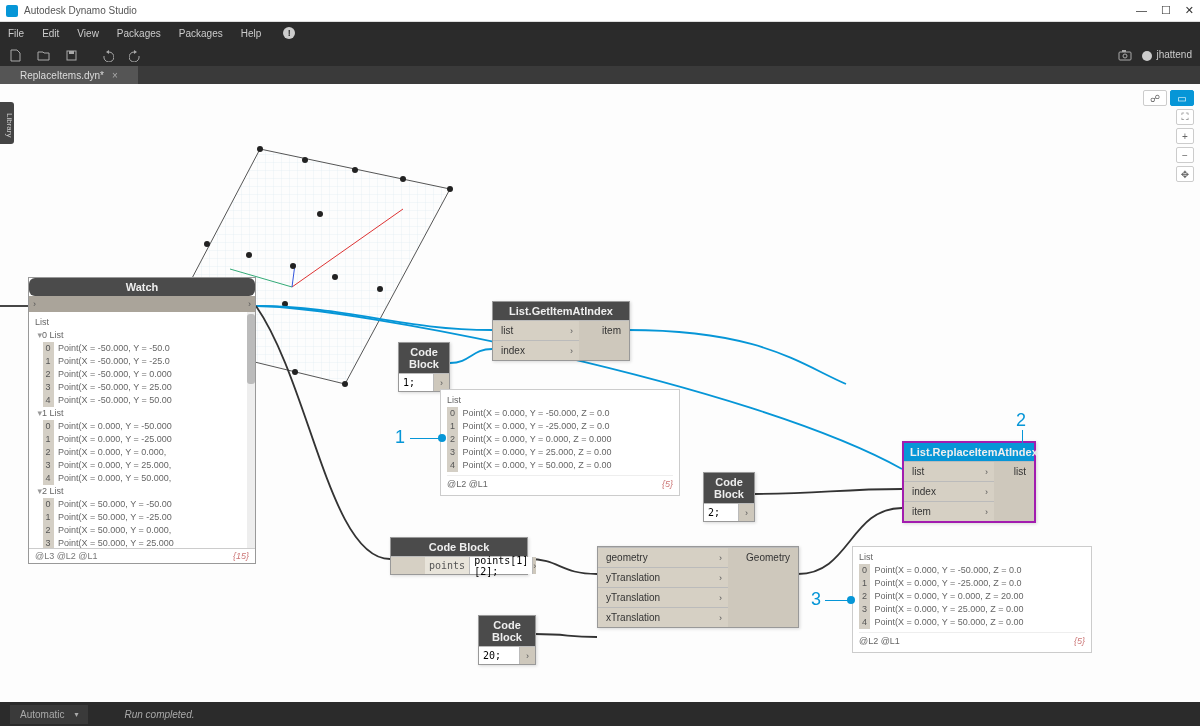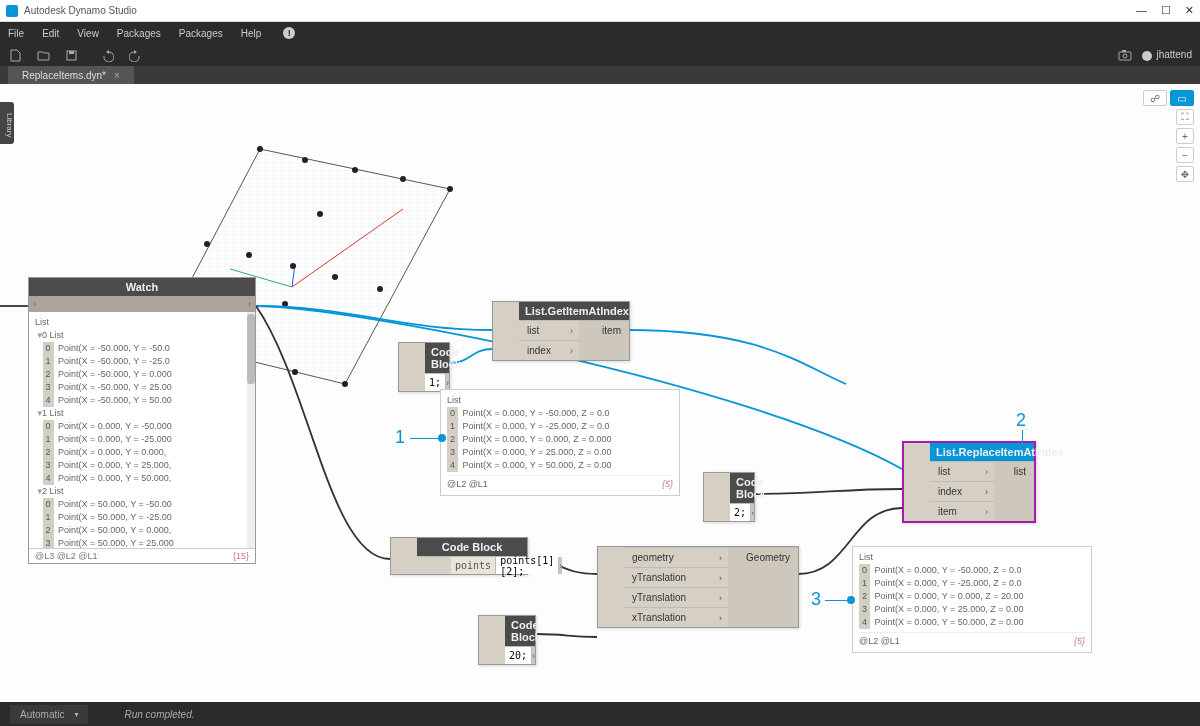--- a/index.html
+++ b/index.html
@@ -17,21 +17,21 @@
 
 
 .toolbar { height: 22px; background: #2b2b2b; display: flex; align-items: center; padding: 0 8px; gap: 14px; }
 .toolbar .tb-icon { width: 14px; height: 14px; color: #aaa; display: flex; align-items: center; justify-content: center; }
 .toolbar .right { margin-left: auto; display: flex; align-items: center; gap: 10px; }
 .toolbar .user { font-size: 10px; color: #ccc; }
 .toolbar .user-dot { width:10px;height:10px;border-radius:50%;background:#ccc;display:inline-block;margin-right:4px;vertical-align:middle;}
 
 
 .tabbar { height: 18px; background: #3a3a3a; display: flex; align-items: center; font-size: 10px; }
-.tabbar .tab { background: #555; color: #ddd; padding: 2px 14px; display: flex; align-items: center; gap: 8px; height: 100%; margin-left: 8px;}
+.tabbar .tab { background: #555; color: #ddd; padding: 2px 20px; display: flex; align-items: center; gap: 8px; height: 100%;}
 .tabbar .tab .close { color: #aaa; }
 
 
 .canvas { position: relative; width: 100%; height: 618px; background: #fdfdfd; overflow: hidden; }
 
 
 .library-tab { position: absolute; left: 0; top: 18px; width: 14px; height: 42px; background: #444; color: #ccc; font-size: 8px; writing-mode: vertical-rl; text-align: center; padding-top: 4px; border-radius: 0 3px 3px 0;}
 
 
 .vp-controls { position: absolute; right: 6px; top: 6px; display: flex; flex-direction: column; gap: 3px; align-items: flex-end; }
@@ -39,47 +39,47 @@
 .vp-btn { width: 18px; height: 16px; background: #fff; border: 1px solid #ccc; border-radius: 2px; font-size: 10px; display: flex; align-items: center; justify-content: center; color: #666; }
 .vp-btn.blue { background:#0696d7; color:#fff; border-color:#0696d7;}
 
 
 .statusbar { position: absolute; bottom: 0; left: 0; right: 0; height: 24px; background: #2b2b2b; display: flex; align-items: center; padding: 8px 10px; font-size: 10px; color: #aaa; gap: 10px;}
 .statusbar .auto { background: #3a3a3a; padding: 4px 10px; display:flex; align-items:center; gap:10px;}
 .statusbar .caret-down { font-size:8px;}
 .statusbar .msg { font-style: italic; margin-left: 26px;}
 
 
-.node { position: absolute; background: #d6d0c4; border: 1px solid #999; font-size: 10px; box-shadow: 1px 1px 3px rgba(0,0,0,.15); padding-left: 26px; }
+.node { position: absolute; background: #d6d0c4; border: 1px solid #999; font-size: 10px; box-shadow: 1px 1px 3px rgba(0,0,0,.15); }
 .node.selected { border: 2px solid #a21caf; }
 .node-header { background: #4b4b4b; color: #eee; font-size: 11px; font-weight: bold; text-align: center; padding: 3px 6px; }
 .node-body { display: flex; }
 .inputs, .outputs { display: flex; flex-direction: column; }
 .port-row { display: flex; align-items: center; height: 20px; border-top: 1px solid #bbb; }
 .inputs .port-row { padding: 0 6px 0 8px; gap: 6px; }
 .outputs .port-row { padding: 0 8px 0 6px; gap: 6px; justify-content: flex-end; background:#cec8bc;}
 .port-label { color: #333; font-size: 10px; }
 .chevron { color: #555; font-size: 9px; margin-left:auto;}
 .out-col { background:#cec8bc; min-width:50px;}
 
 
 .codeblock .code-row { display:flex; align-items:center; border-top:1px solid #bbb; height:18px;}
 .codeblock .code-in { background:#e8e4da; padding:0 4px; font-family:monospace; font-size:10px; color:#555; height:100%; display:flex; align-items:center; border-right:1px solid #bbb;margin-left:34px;}
 .codeblock .code-txt { background:#fff; font-family:monospace; font-size:10px; padding:0 4px; height:100%; display:flex; align-items:center; flex:1;}
 .codeblock .code-out { background:#cec8bc; width:16px; height:100%; display:flex; align-items:center; justify-content:center; color:#555; font-size:9px; border-left:1px solid #bbb;}
 
 
 .watch { position:absolute; background:#fff; border:1px solid #999; }
-.watch .watch-header { background:#4b4b4b; color:#eee; font-size:11px; font-weight:bold; text-align:center; padding:3px;}
+.watch .watch-header { background:#4b4b4b; color:#eee; font-size:11px; font-weight:bold; text-align:center; padding:3px;border-radius:6px;}
 .watch .watch-handles { background:#aaa49a; height:16px; display:flex; justify-content:space-between; align-items:center; padding:0 4px; color:#555; font-size:9px;}
 .watch-content { font-family:monospace; font-size:9px; color:#666; padding:4px 6px; line-height:13px; overflow:hidden; background:#fff; position:relative;}
 .watch-content .idx { background:#d4cfc5; color:#555; padding:0 3px; margin-right:2px; display:inline-block; min-width:10px; text-align:center;}
 .watch-content .tree { color:#999;}
 .watch-footer { border-top:1px solid #ccc; font-size:9px; color:#777; padding:2px 6px; display:flex; justify-content:space-between; font-family:monospace;}
-.watch-footer .count { color:#c77; }
+.watch-footer .count { color:#c77; font-style:italic;}
 .watch-scrollbar { position:absolute; right:0; top:0; bottom:0; width:8px; background:#eee;}
 .watch-thumb { position:absolute; right:0; top:2px; width:8px; height:70px; background:#bbb; border-radius:3px;}
 
 
 .preview { position:absolute; background:#fff; border:1px solid #ccc; font-family:monospace; font-size:9px; color:#666; padding:4px 6px; line-height:13px;}
 .preview .idx { background:#d4cfc5; color:#555; padding:0 3px; margin-right:2px; display:inline-block; min-width:10px; text-align:center;}
 .preview-footer { border-top:1px solid #eee; margin-top:3px; padding-top:2px; display:flex; justify-content:space-between;}
 .preview-footer .count { color:#c77; font-style:italic;}
 
 

